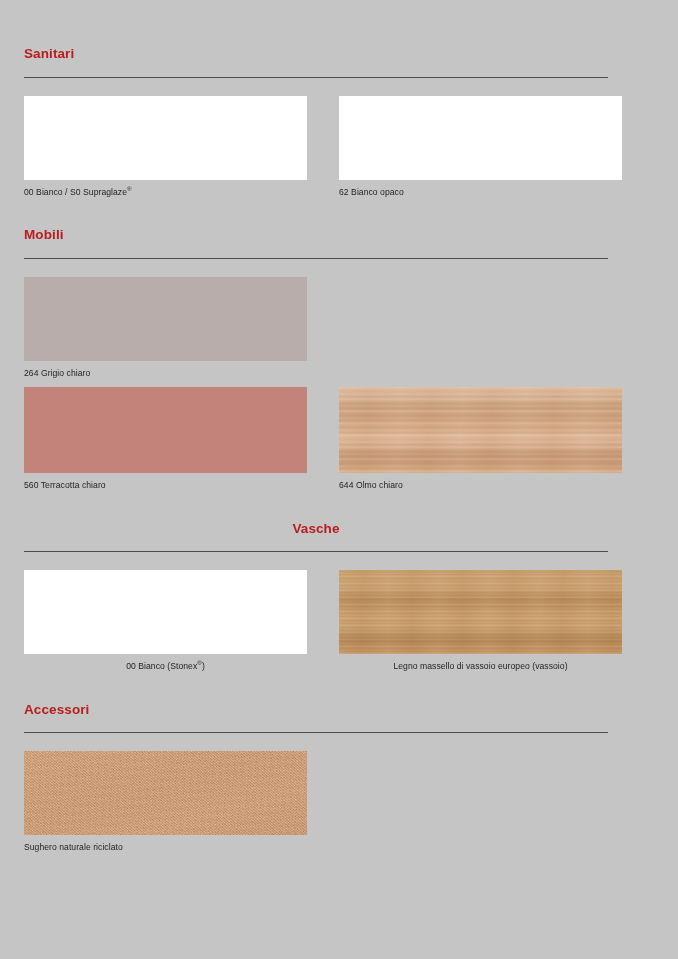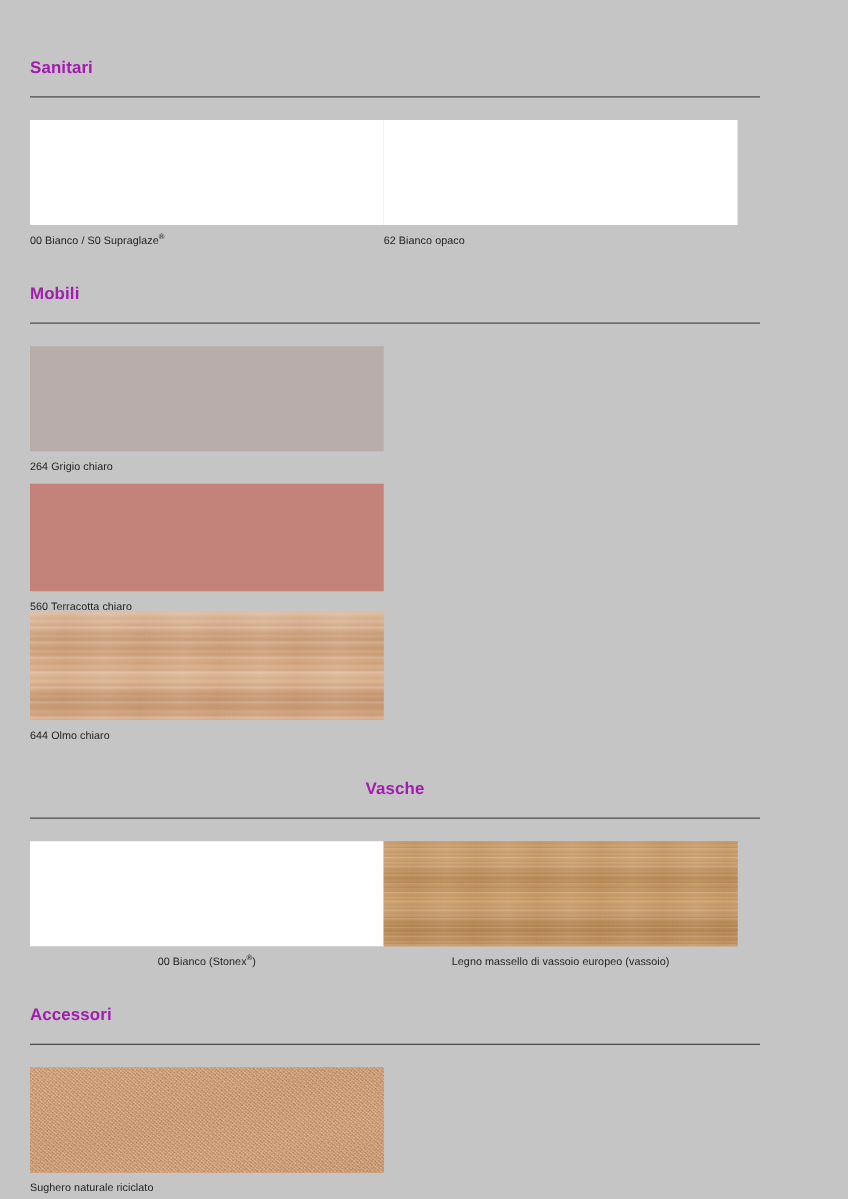--- a/index.html
+++ b/index.html
@@ -31,40 +31,40 @@
     width: 584px;
   }
 
   
   .section {
     margin: 0;
   }
   .section-head {
     font-size: 13.5px;
     font-weight: bold;
-    color: #a21caf;
+    color: #b91c1c;
     letter-spacing: 0.1px;
     line-height: 1;
   }
   .section-rule {
     border-top: 1px solid #4c4c4c;
     height: 0;
     width: 584px;
   }
 
   
   .row {
     display: flex;
     width: 584px;
   }
   .cell {
     width: 283px;
   }
   .cell + .cell {
-    margin-left: 0;
+    margin-left: 32px;
   }
 
   .swatch {
     width: 283px;
     height: 84px;
     display: block;
     position: relative;
     overflow: hidden;
   }
   .swatch-tall {
@@ -243,21 +243,21 @@
       <div class="section-head">Mobili</div>
       <div class="section-rule" style="margin-top:16px;"></div>
 
       <div class="row" style="margin-top:18px;">
         <div class="cell">
           <div class="swatch m-grigio"></div>
           <div class="caption"><span>264 Grigio chiaro</span></div>
         </div>
       </div>
 
-      <div class="row" style="margin-top:10px;flex-direction:column;">
+      <div class="row" style="margin-top:10px;">
         <div class="cell">
           <div class="swatch swatch-tall m-terracotta"></div>
           <div class="caption"><span>560 Terracotta chiaro</span></div>
         </div>
         <div class="cell">
           <div class="swatch swatch-tall m-olmo"></div>
           <div class="caption"><span>644 Olmo chiaro</span></div>
         </div>
       </div>
     </div>

